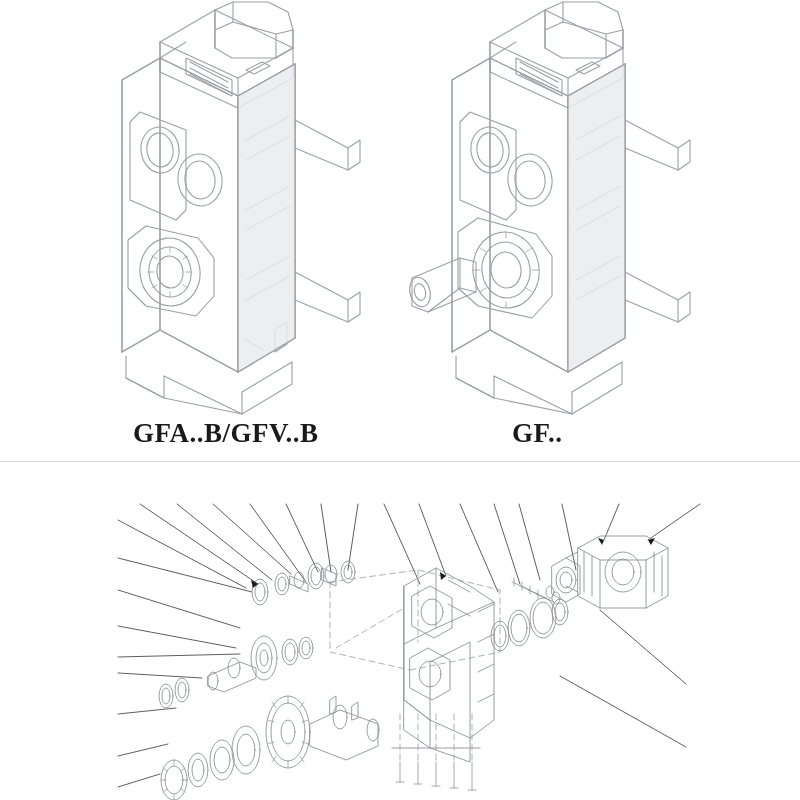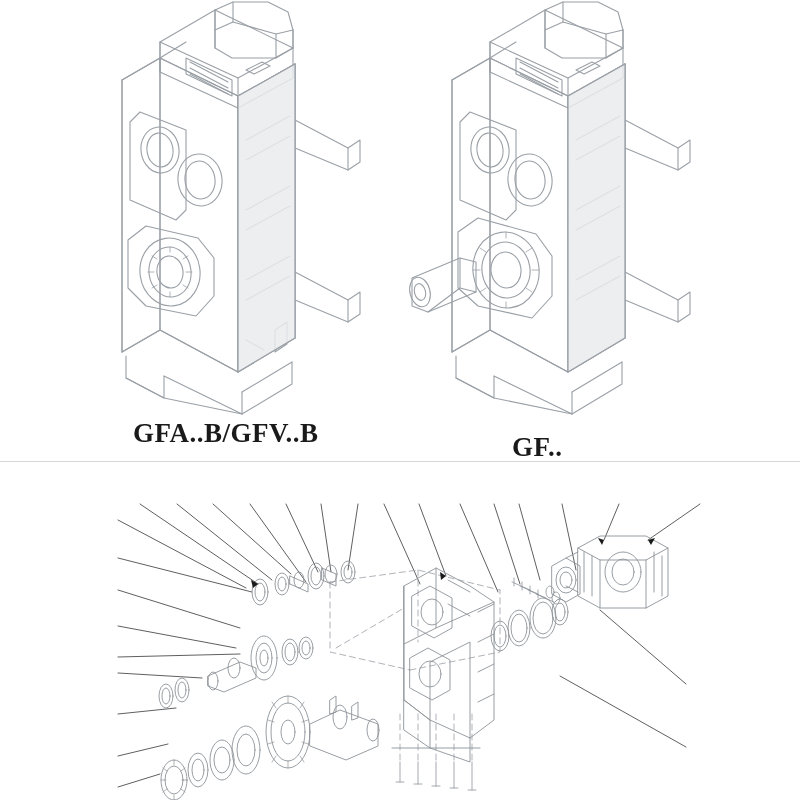--- a/index.html
+++ b/index.html
@@ -49,21 +49,21 @@
     color: #1a1a1a;
     letter-spacing: 0.5px;
     white-space: nowrap;
   }
   .caption-left {
     left: 133px;
     top: 418px;
   }
   .caption-right {
     left: 512px;
-    top: 432px;
+    top: 418px;
     font-family: Liberation Serif, serif;
   }
   svg.drawing {
     position: absolute;
     left: 0; top: 0;
     display: block;
   }
 </style>
 </head>
 <body>

